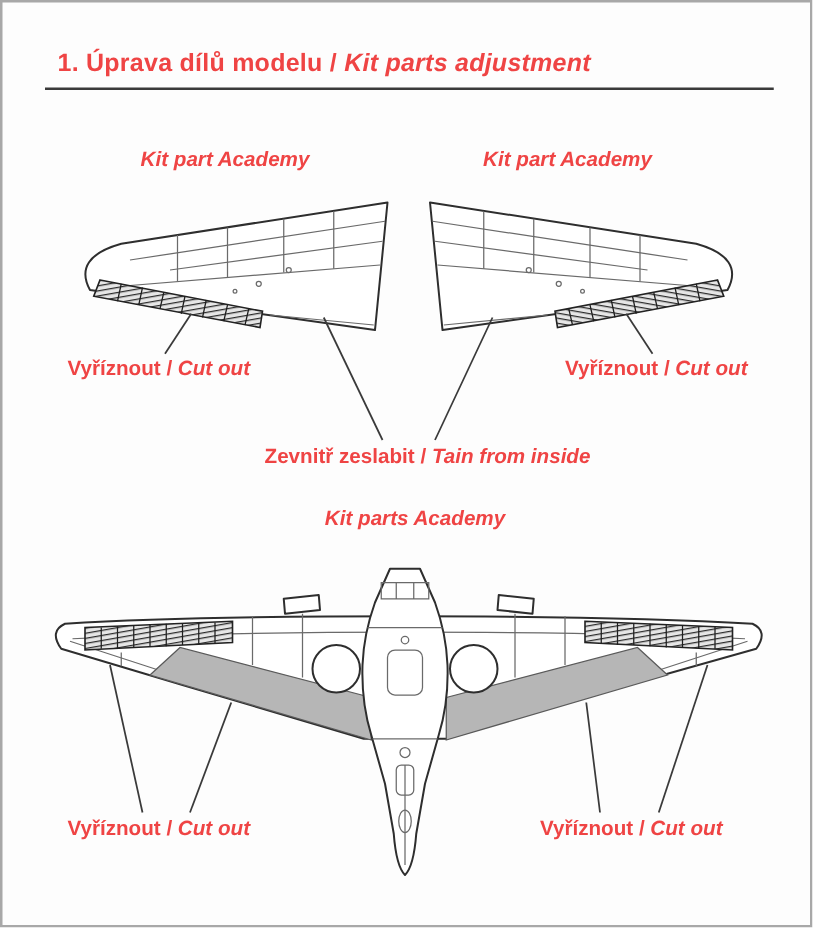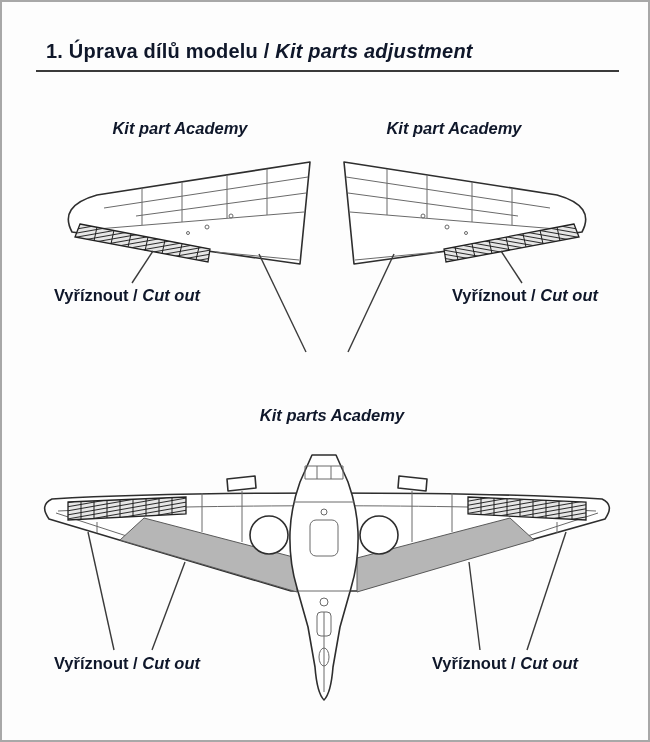--- a/index.html
+++ b/index.html
@@ -3,21 +3,21 @@
 <meta charset="utf-8">
 <style>
   html,body{margin:0;padding:0;background:#fff;}
   .page{
     position:relative;
     width:650px;height:742px;
     box-sizing:border-box;
     background:#fdfdfd;
     border:2px solid var(--border,#a8a8a8);
     font-family:"Liberation Sans", sans-serif;
-    color:#0f172a;
+    color:#ef4444;
     overflow:hidden;
   }
   .title{
     position:absolute;left:44px;top:38px;
     font-size:20px;font-weight:bold;white-space:nowrap;
     letter-spacing:.2px;
   }
   .rule{
     position:absolute;left:34px;top:68px;width:583px;height:2px;
     background:#3a3a3a;
@@ -110,19 +110,20 @@
       <path class="leader" d="M 525 648 L 564 530"></path>
     </g>
   </svg>
 
   <div class="label it" style="left:178px;top:117px"><span>Kit part Academy</span></div>
   <div class="label it" style="left:452px;top:117px"><span>Kit part Academy</span></div>
 
   <div class="label" style="left:125px;top:284px"><span>Vyříznout /</span> <span class="it">Cut out</span></div>
   <div class="label" style="left:523px;top:284px"><span>Vyříznout /</span> <span class="it">Cut out</span></div>
 
+  <div class="label" style="left:340px;top:354px"><span>Zevnitř zeslabit /</span> <span class="it">Tain from inside</span></div>
 
   <div class="label it" style="left:330px;top:404px"><span>Kit parts Academy</span></div>
 
   <div class="label" style="left:125px;top:652px"><span>Vyříznout /</span> <span class="it">Cut out</span></div>
   <div class="label" style="left:503px;top:652px"><span>Vyříznout /</span> <span class="it">Cut out</span></div>
 
 </div>
 
 </body></html>

